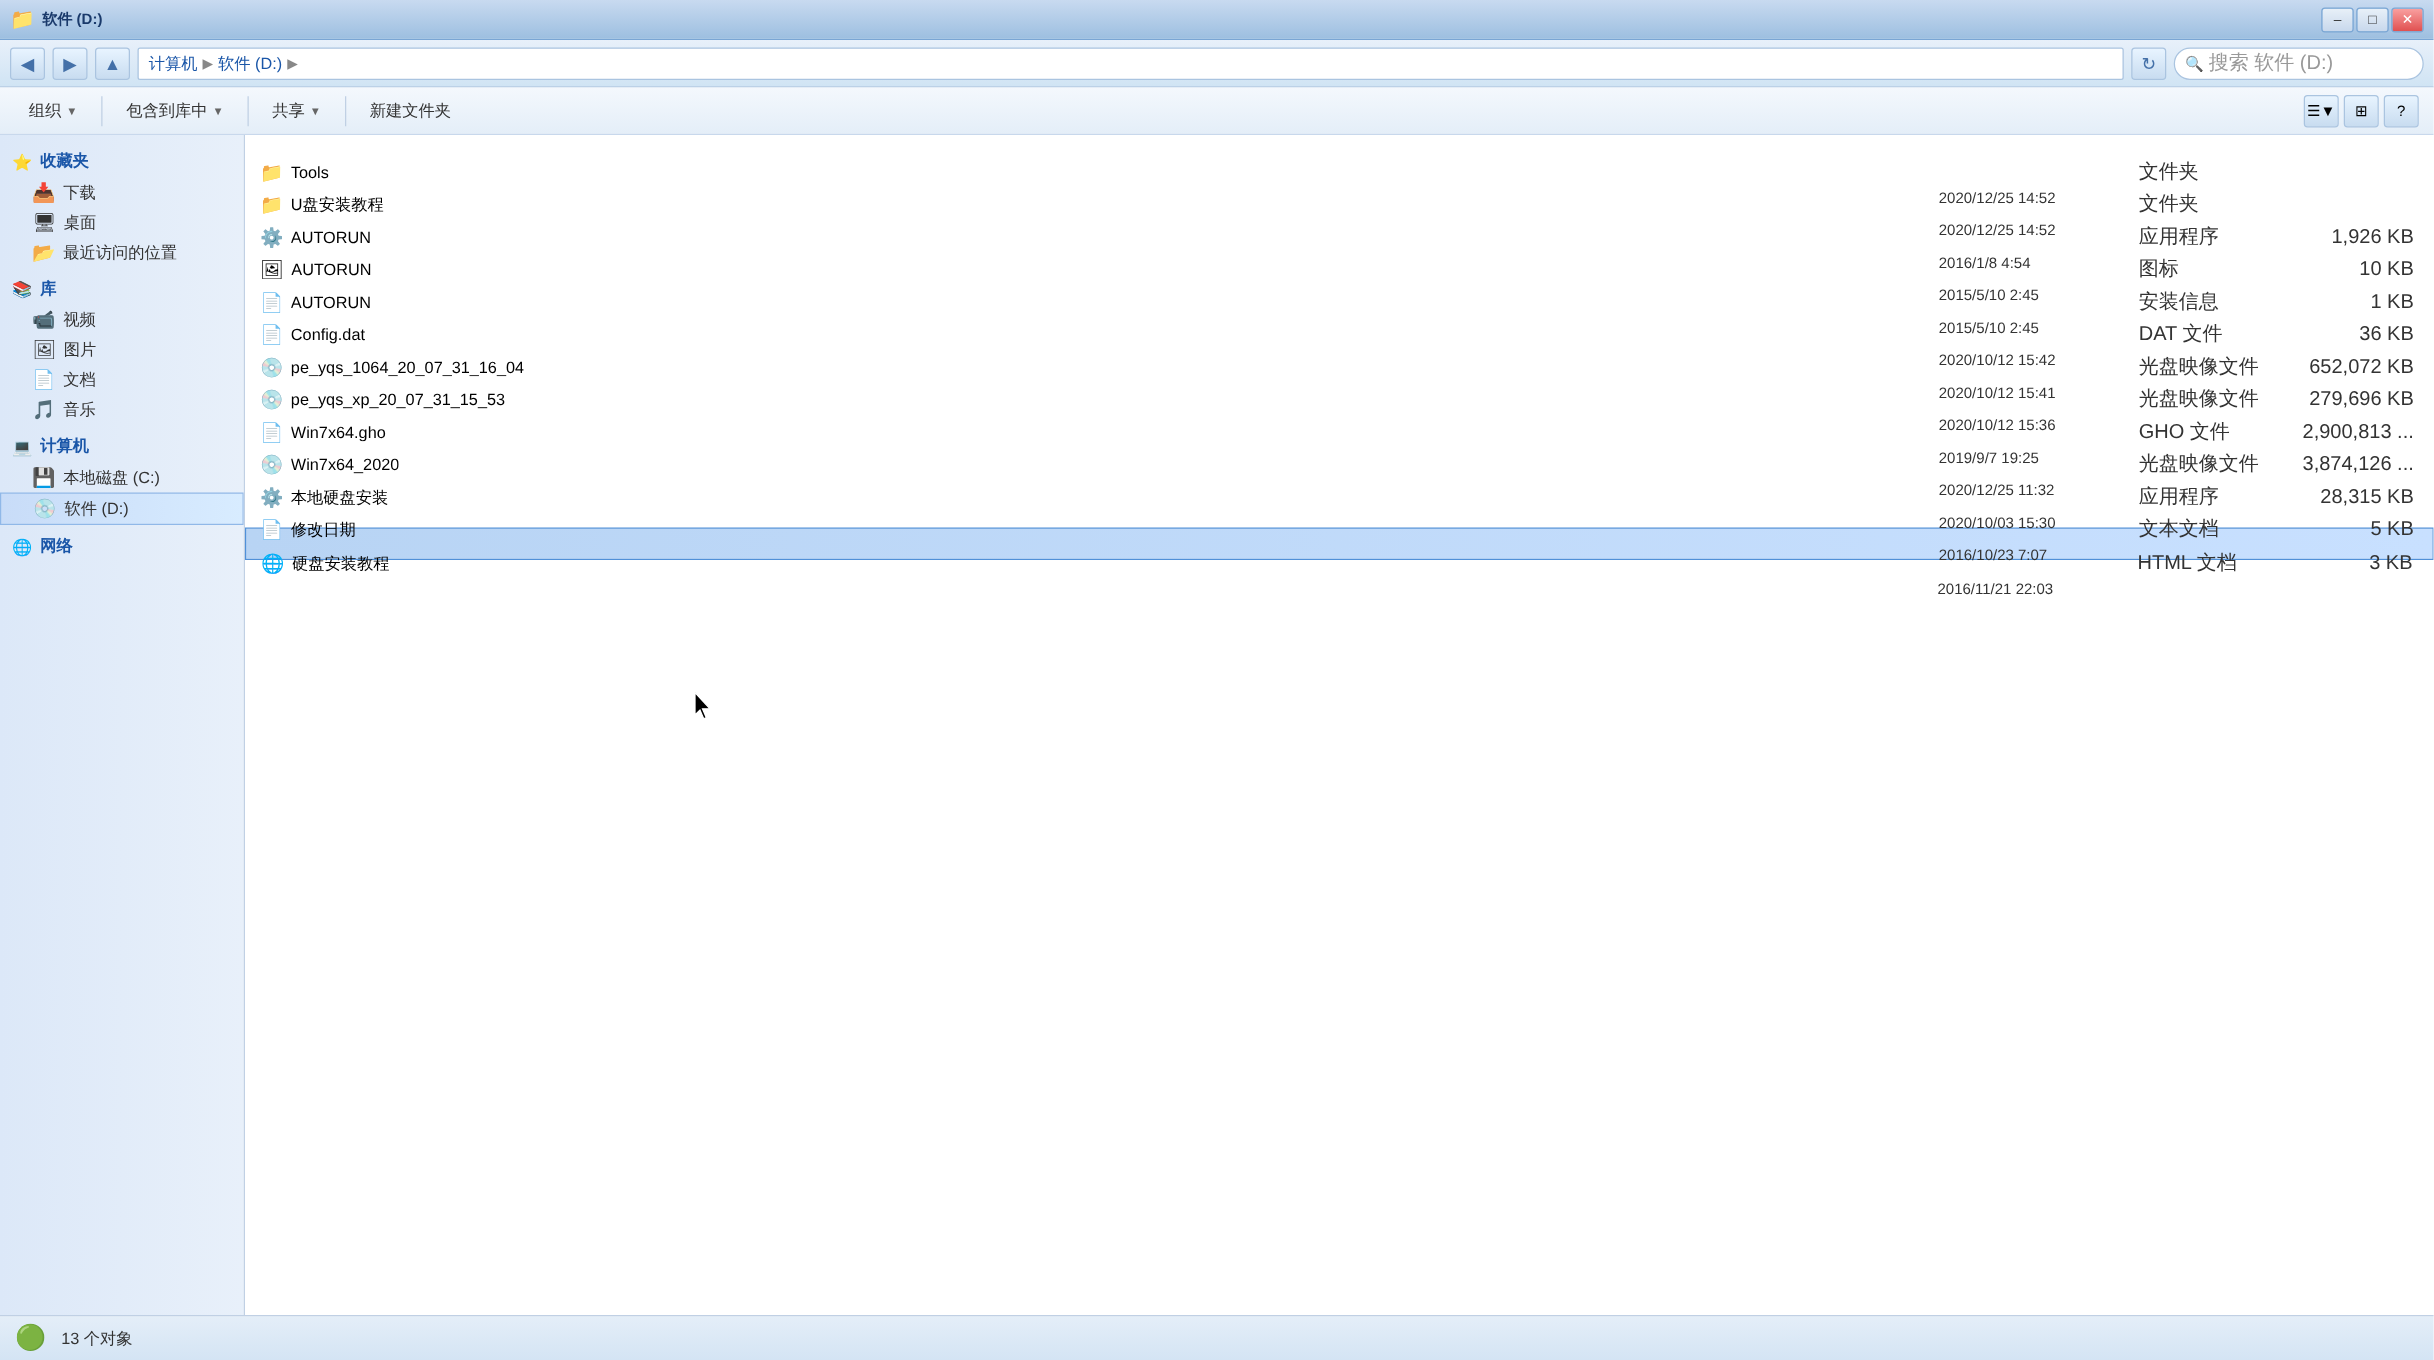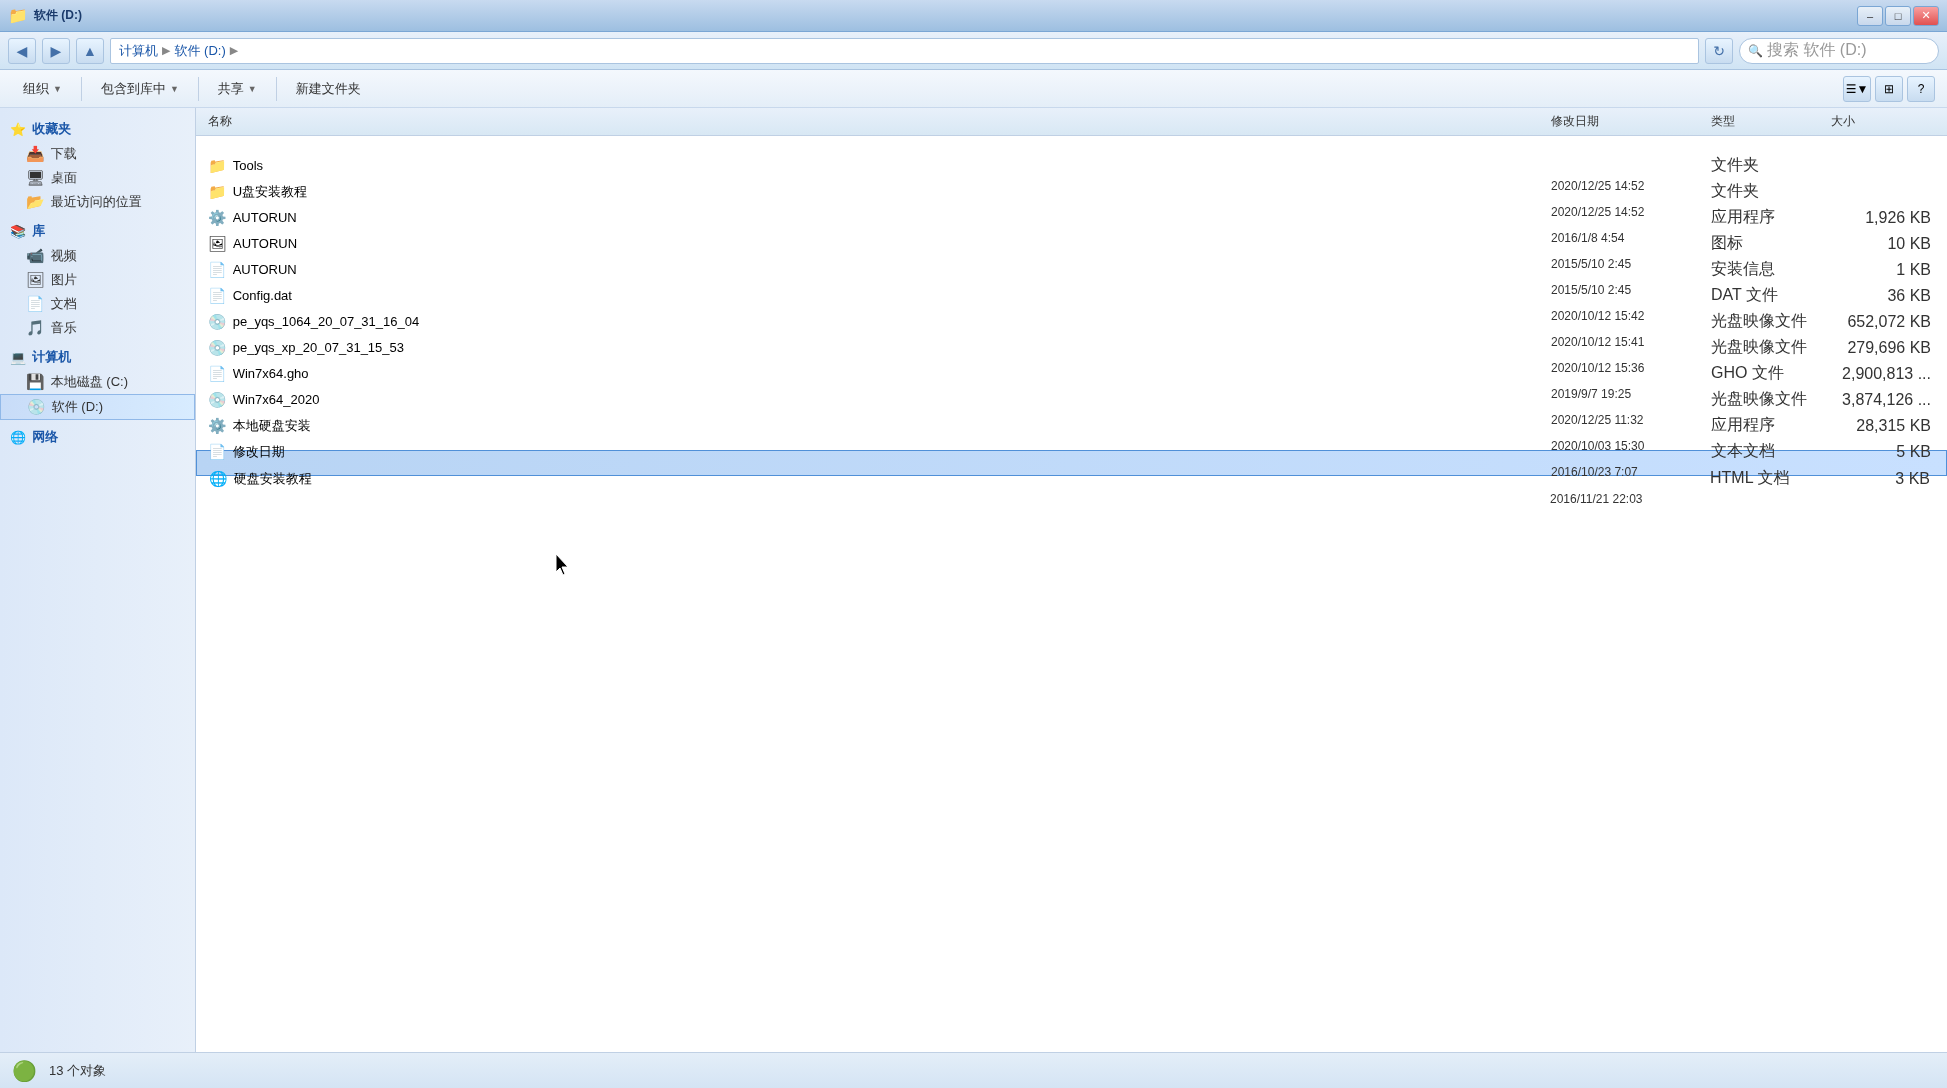--- a/index.html
+++ b/index.html
@@ -412,34 +412,20 @@
     <div class="sidebar-section">
       <div class="sidebar-section-header">
         <span>🌐</span>
         <span>网络</span>
       </div>
     </div>
   </div>
 
   <div class="content-area">
 
-    <div class="col-headers">
-      <div class="col-header">
-        <span>名称</span>
-      </div>
-      <div class="col-header">
-        <span>修改日期</span>
-      </div>
-      <div class="col-header">
-        <span>类型</span>
-      </div>
-      <div class="col-header">
-        <span>大小</span>
-      </div>
-    </div>
 
     <div class="file-list" id="file-list">
     <div class="file-row">
     <div class="file-name-cell">
       <span class="file-icon">📁</span>
       <span class="file-name-text">Tools</span>
     </div>
     <div class="file-date">2020/12/25 14:52</div>
     <div class="file-type">文件夹</div>
     <div class="file-size"></div>

